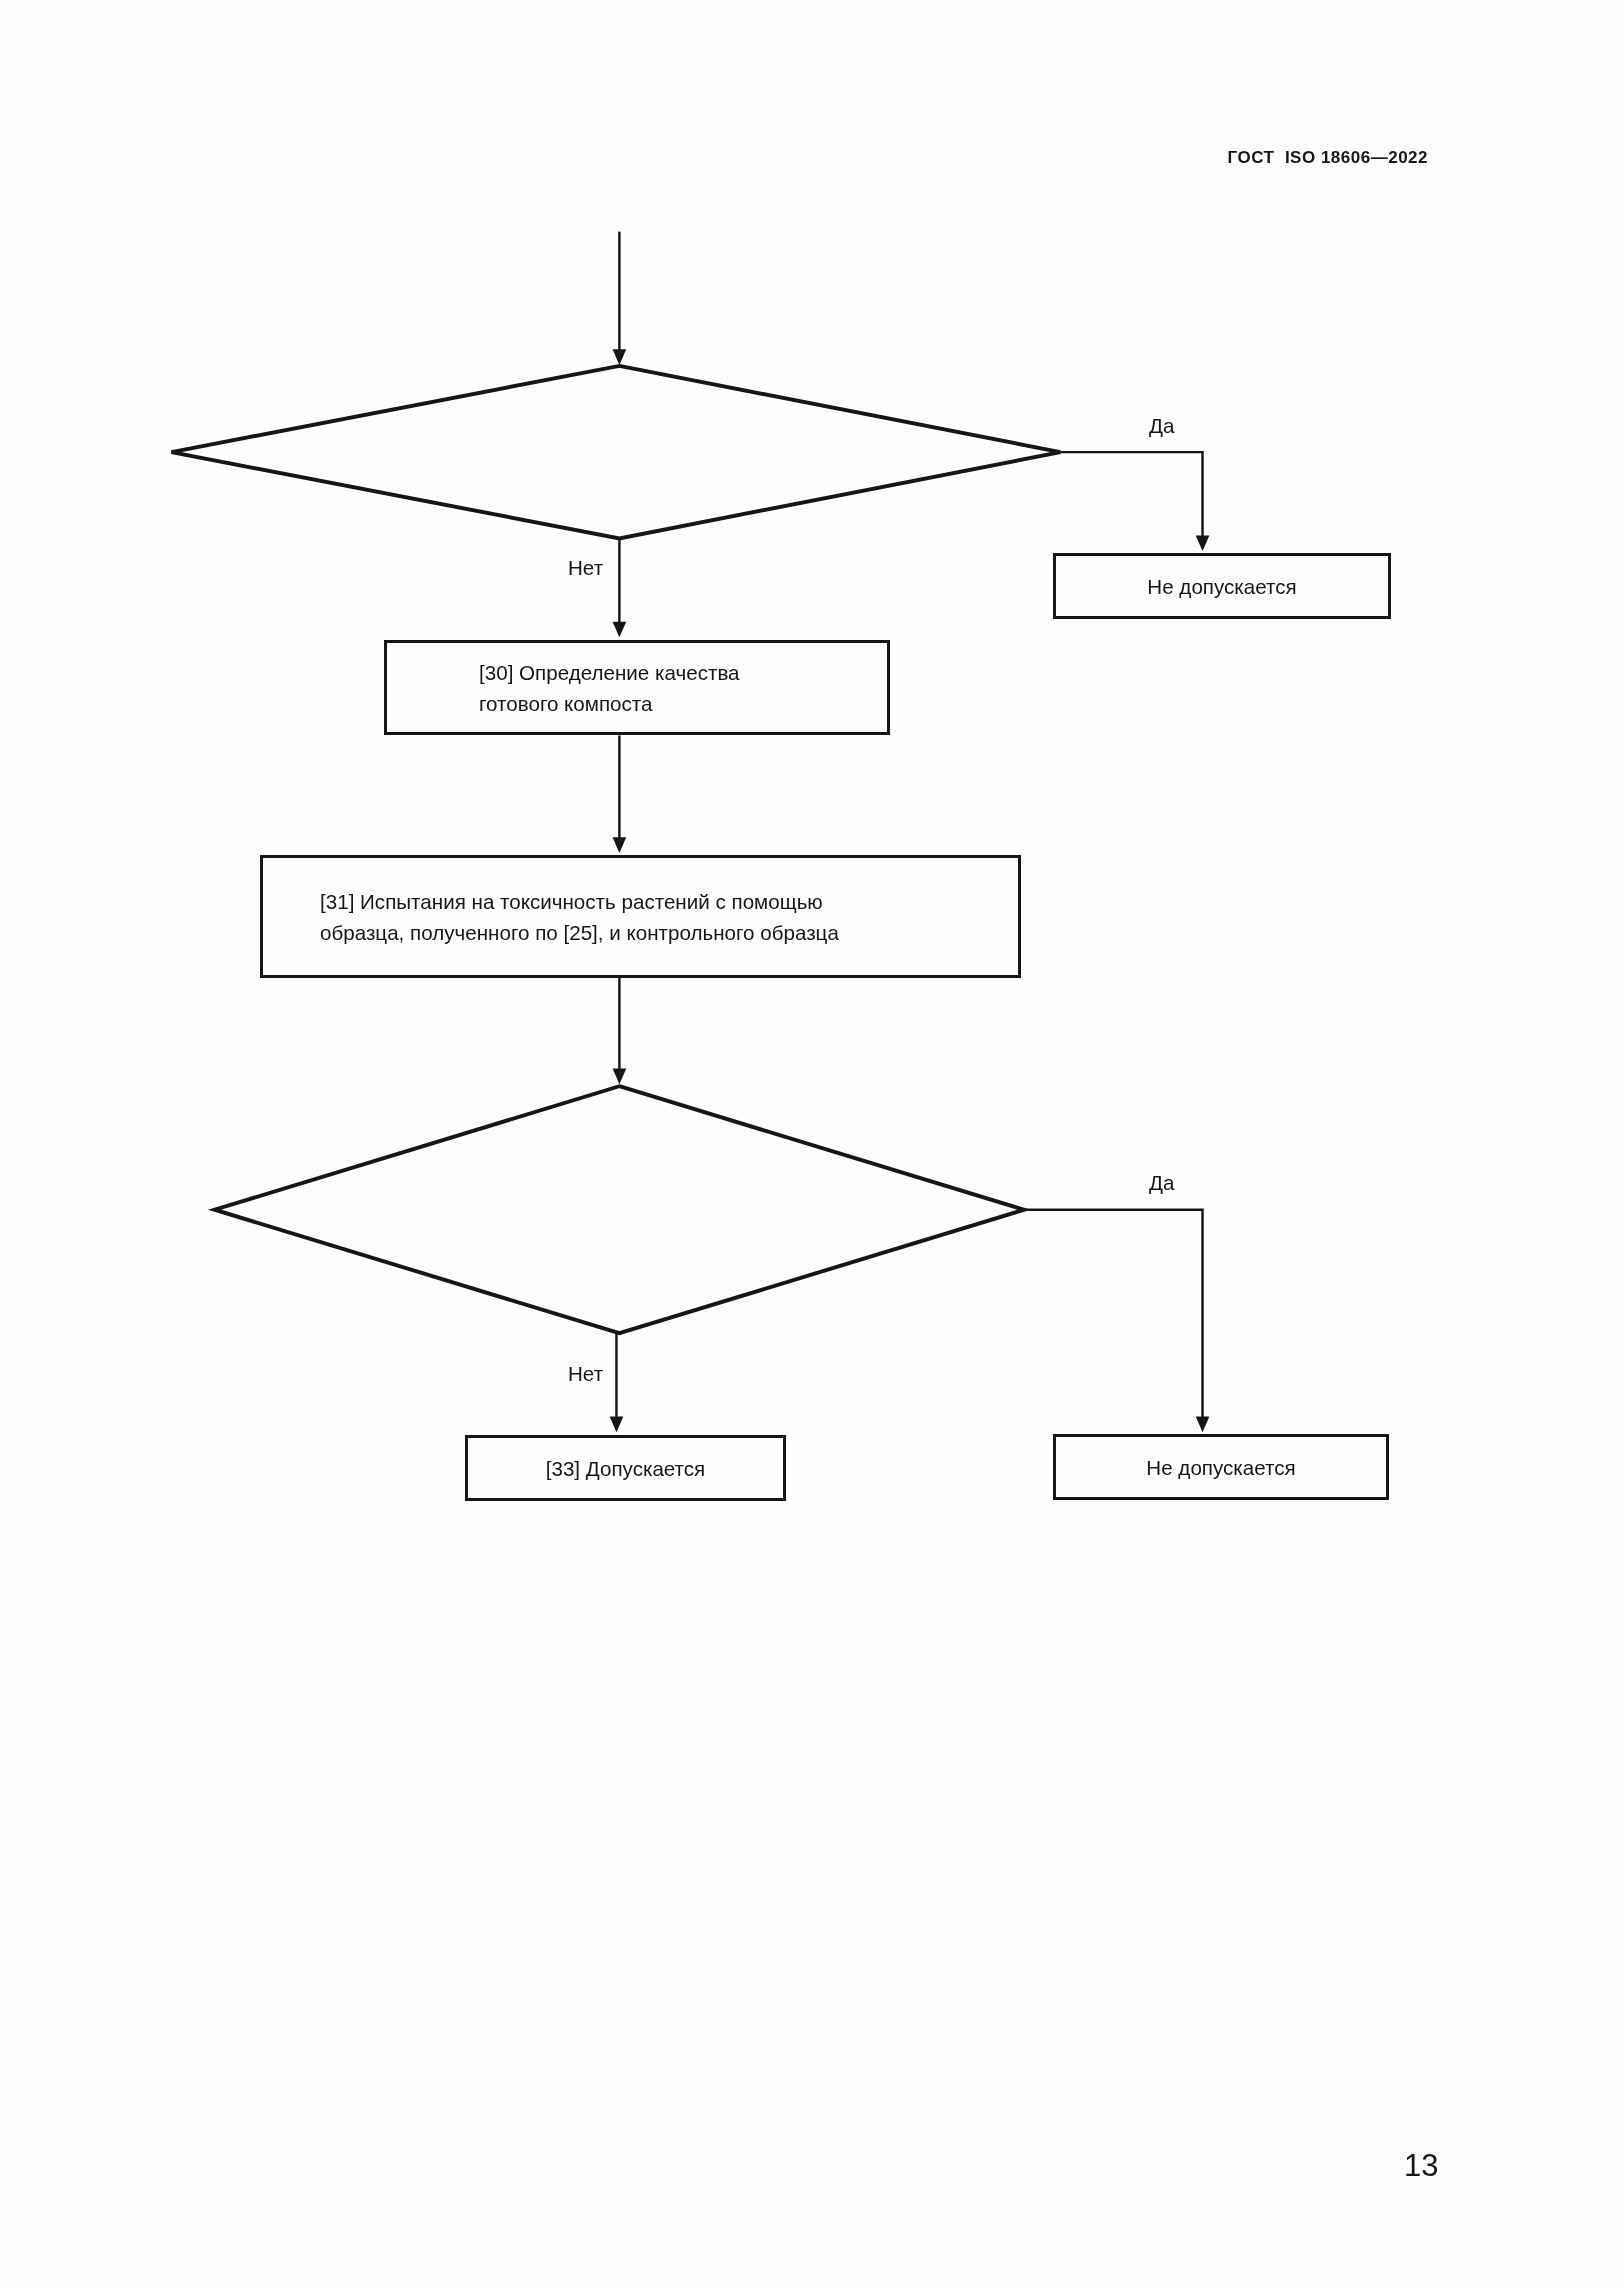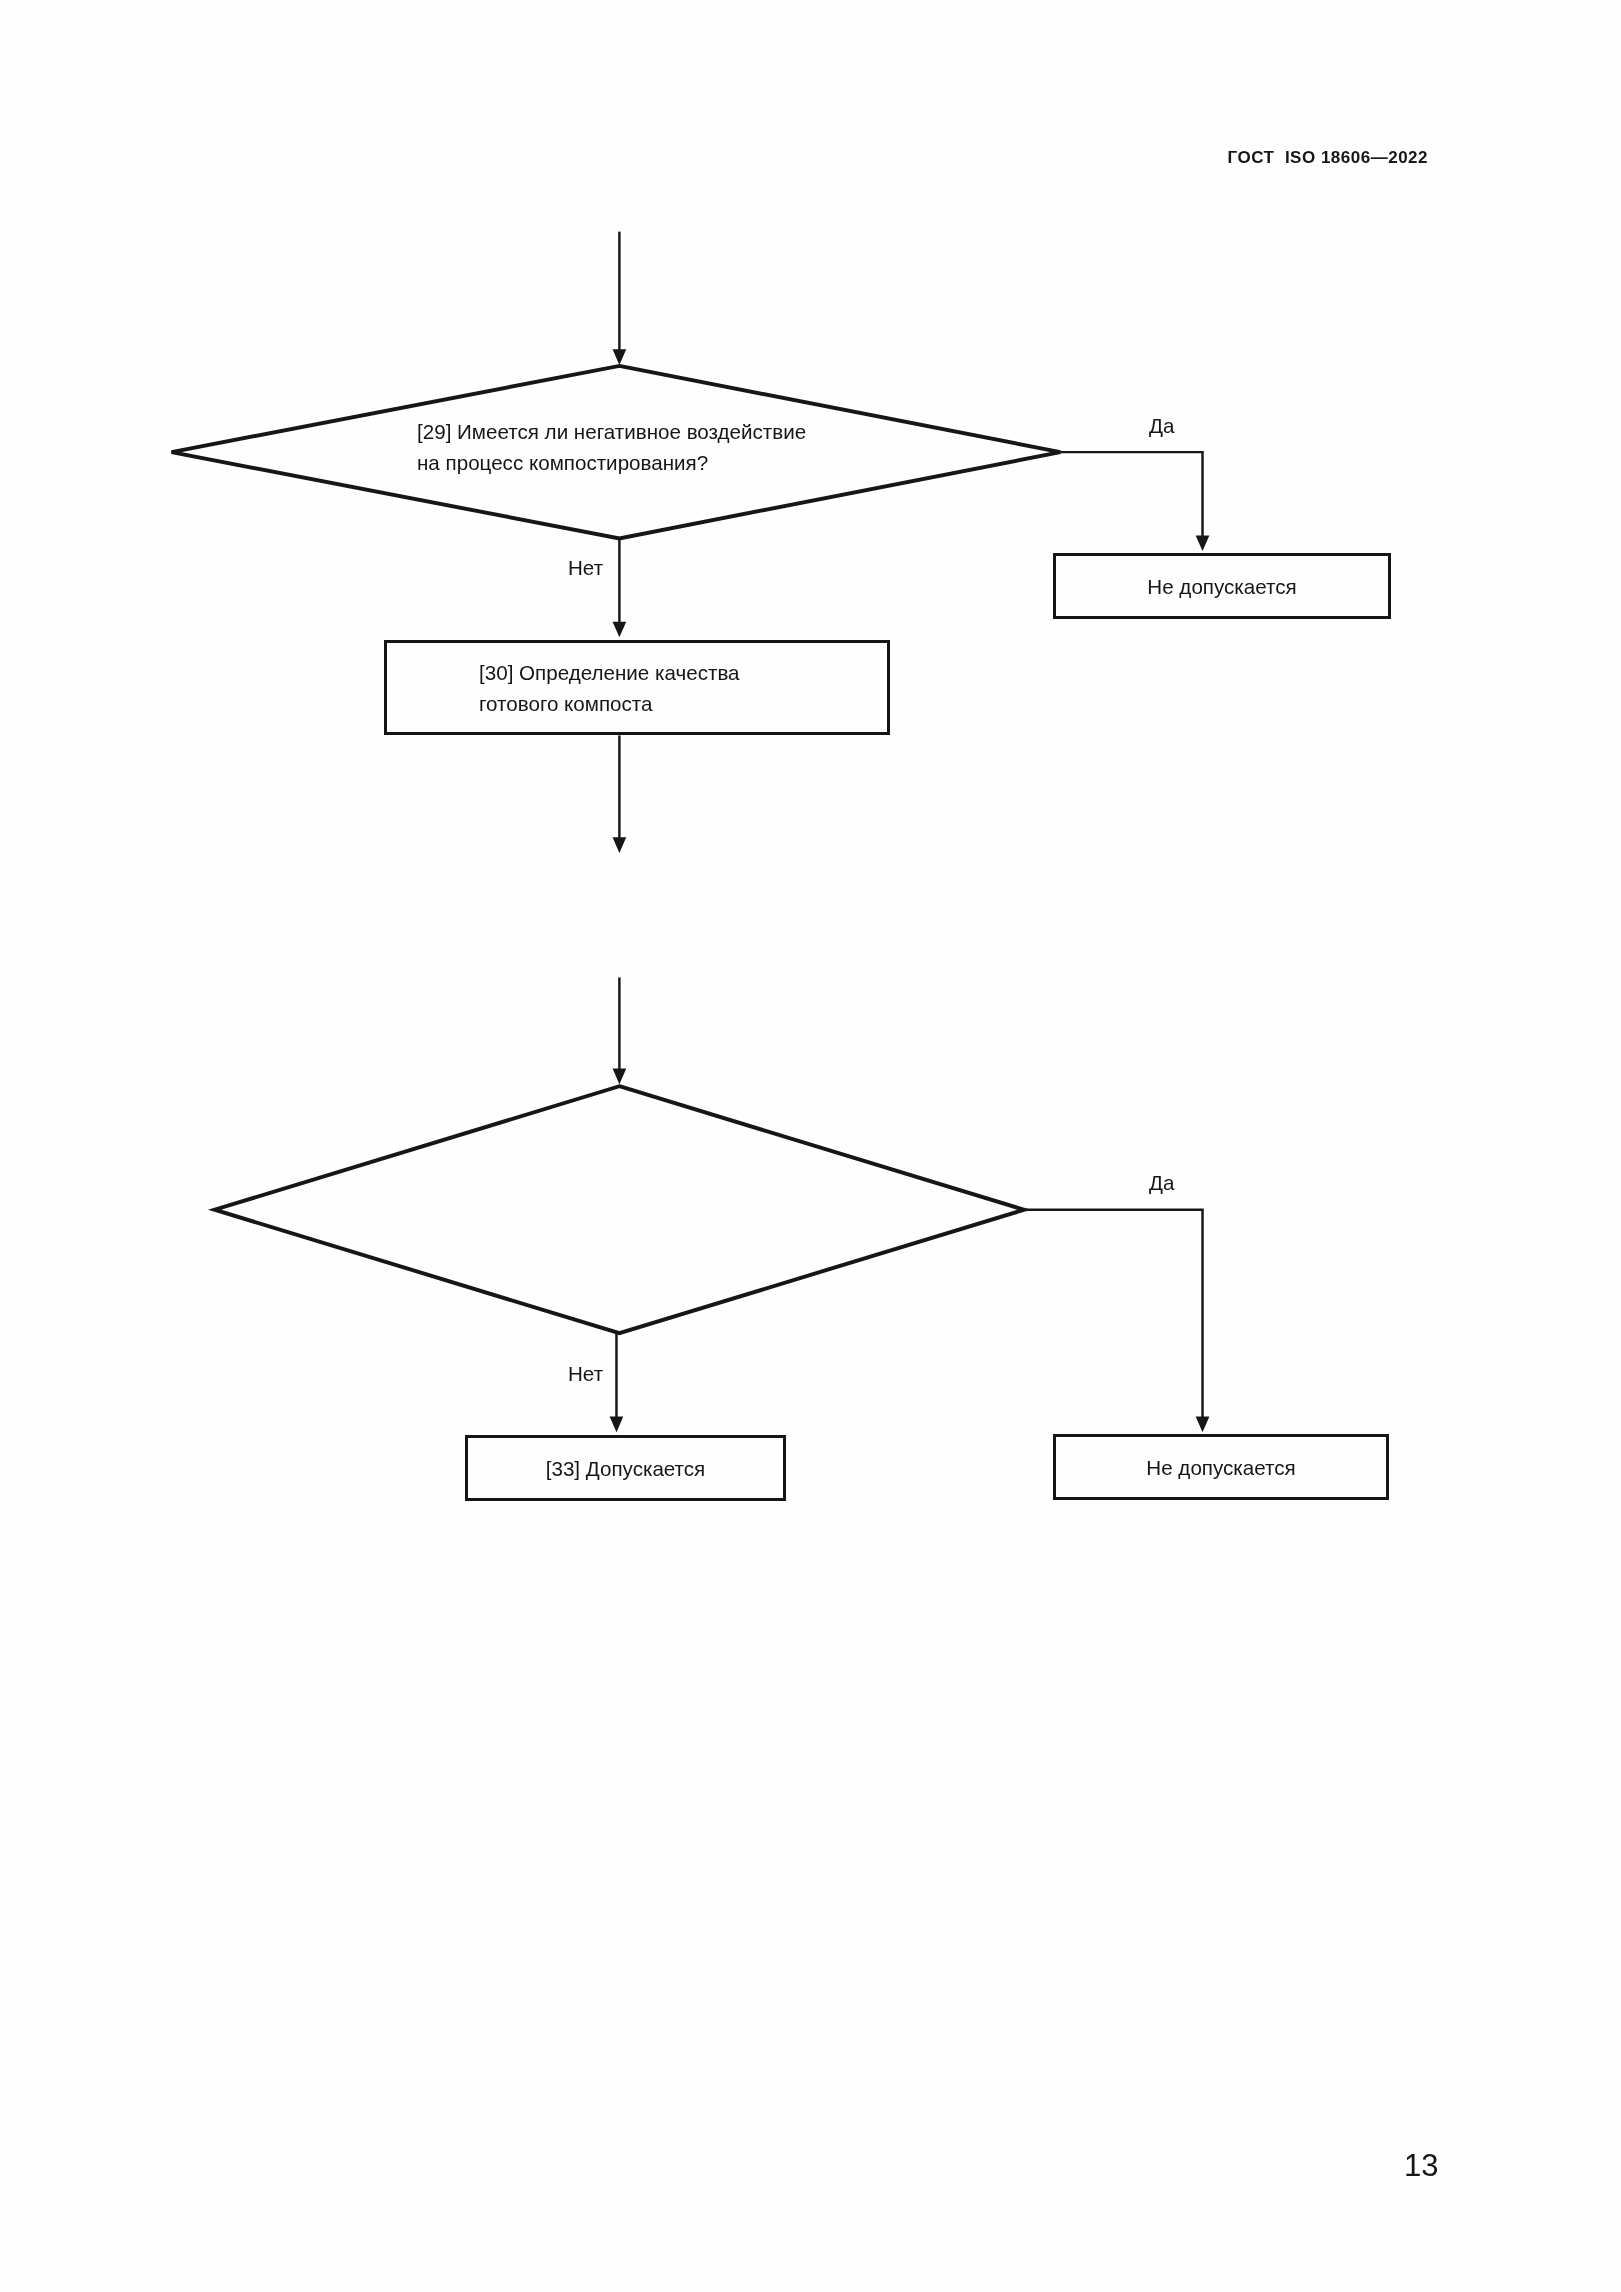--- a/index.html
+++ b/index.html
@@ -78,38 +78,40 @@
 
     <polygon points="632,1108 1045,1234 632,1360 219,1234" fill="#fefefe" stroke="#161616" stroke-width="4"></polygon>
 
     <polyline points="1045,1234 1227,1234 1227,1447" fill="none" stroke="#161616" stroke-width="2.5"></polyline>
     <polygon points="1220,1445 1234,1445 1227,1461" fill="#161616"></polygon>
 
     <line x1="629" y1="1360" x2="629" y2="1447" stroke="#161616" stroke-width="2.5"></line>
     <polygon points="622,1445 636,1445 629,1461" fill="#161616"></polygon>
   </svg>
 
-  <div class="diamond-text" style="left:417px; top:416px; width:421px;">[29] Имеется ли негативное воздействие
-на процесс компостирования?</div>
 
 
   <div class="abs flow-label" style="left:1149px; top:415px;">Да</div>
   <div class="abs flow-label" style="left:568px; top:557px;">Нет</div>
   <div class="abs flow-label" style="left:1149px; top:1172px;">Да</div>
   <div class="abs flow-label" style="left:568px; top:1363px;">Нет</div>
 
   <div class="flow-box center" style="left:1034px; top:553px; width:338px; height:66px;">
     <span class="box-text">Не допускается</span>
   </div>
 
   <div class="flow-box" style="left:365px; top:640px; width:506px; height:95px; padding-left:92px;">
     <span class="box-text">[30] Определение качества
 готового компоста</span>
   </div>
 
+  <div class="flow-box" style="left:241px; top:855px; width:761px; height:123px; padding-left:57px;">
+    <span class="box-text">[31] Испытания на токсичность растений с помощью
+образца, полученного по [25], и контрольного образца</span>
+  </div>
 
   <div class="flow-box center" style="left:446px; top:1435px; width:321px; height:66px;">
     <span class="box-text">[33] Допускается</span>
   </div>
 
   <div class="flow-box center" style="left:1034px; top:1434px; width:336px; height:66px;">
     <span class="box-text">Не допускается</span>
   </div>
 
   <div class="abs page-number" style="left:1404px; top:2148px;">13</div>

